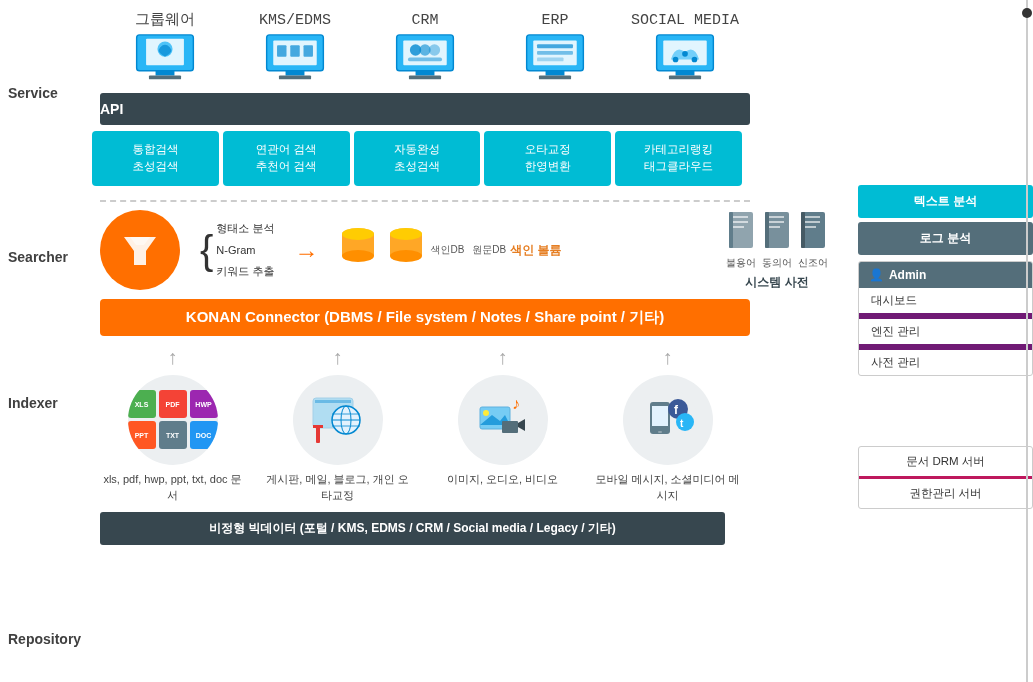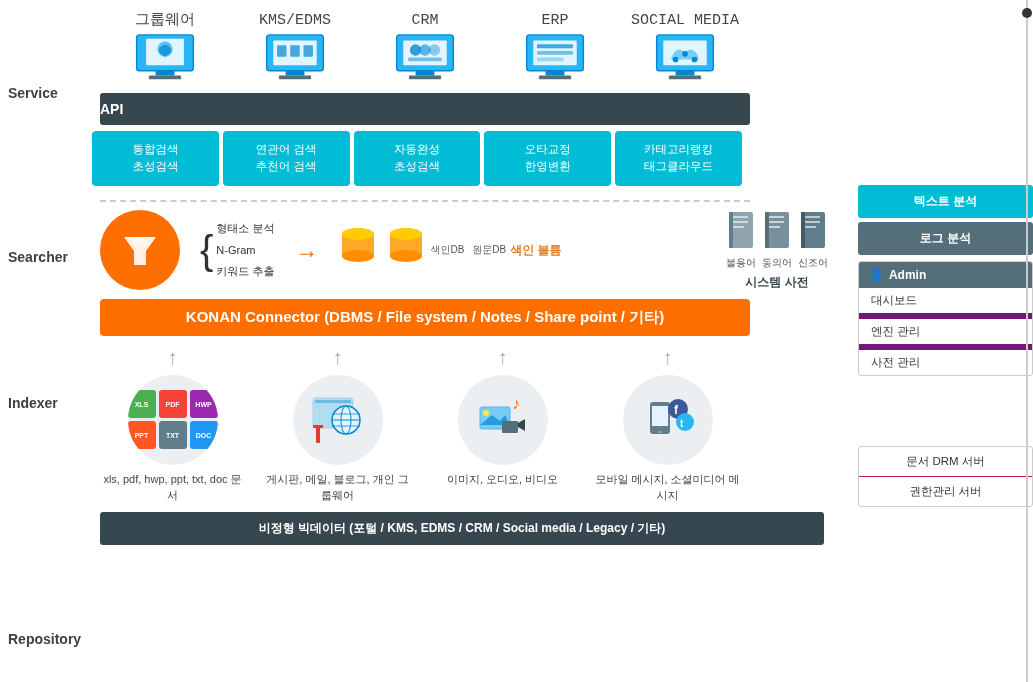--- a/index.html
+++ b/index.html
@@ -244,21 +244,21 @@
     
     .bigdata-bar {
       background: #37474f;
       color: #fff;
       text-align: center;
       padding: 8px 0;
       font-size: 12px;
       font-weight: 600;
       margin: 0 0 0 20px;
       border-radius: 3px;
-      width: 724px;
+      width: 625px;
     }
 
     
     .right-panel {
       width: 175px;
       display: flex;
       flex-direction: column;
       padding-top: 185px;
       flex-shrink: 0;
       position: relative;
@@ -314,21 +314,21 @@
 
     .drm-box {
       border: 1px solid #ccc;
       border-radius: 3px;
       margin-top: 60px;
     }
     .drm-item {
       padding: 7px 12px;
       font-size: 11.5px;
       color: #333;
-      border-bottom: 1px solid #be185d;
+      border-bottom: 3px solid #be185d;
       cursor: pointer;
       text-align: center;
     }
     .drm-item:last-child { border-bottom: none; }
 
     
     .dashed-separator {
       border-top: 2px dashed #ccc;
       margin: 4px 20px 8px 20px;
       width: 650px;
@@ -583,21 +583,21 @@
             <circle cx="38" cy="30" r="14" fill="#e3f2fd" stroke="#0288d1" stroke-width="1.5"></circle>
             <ellipse cx="38" cy="30" rx="5" ry="14" fill="none" stroke="#0288d1" stroke-width="1"></ellipse>
             <line x1="24" y1="30" x2="52" y2="30" stroke="#0288d1" stroke-width="1"></line>
             <line x1="24" y1="24" x2="52" y2="24" stroke="#0288d1" stroke-width="0.8"></line>
             <line x1="24" y1="36" x2="52" y2="36" stroke="#0288d1" stroke-width="0.8"></line>
             <rect x="8" y="35" width="4" height="18" rx="1" fill="#e53935"></rect>
             <rect x="5" y="35" width="10" height="3" fill="#e53935"></rect>
           </svg>
         </div>
         <div class="repo-label">게시판, 메일,
-블로그, 개인 그룹웨어</div>
+블로그, 개인 오타교정</div>
       </div>
 
       <div class="repo-item">
         <div class="repo-arrow-up">↑</div>
         <div class="repo-icon-circle">
           <svg width="65" height="65" viewBox="0 0 65 65">
             <circle cx="32" cy="32" r="30" fill="#eceff1"></circle>
 
             <rect x="10" y="20" width="30" height="22" rx="2" fill="#29b6f6" opacity="0.6" stroke="#0288d1" stroke-width="1"></rect>
             <circle cx="16" cy="26" r="3" fill="#ffeb3b"></circle>

